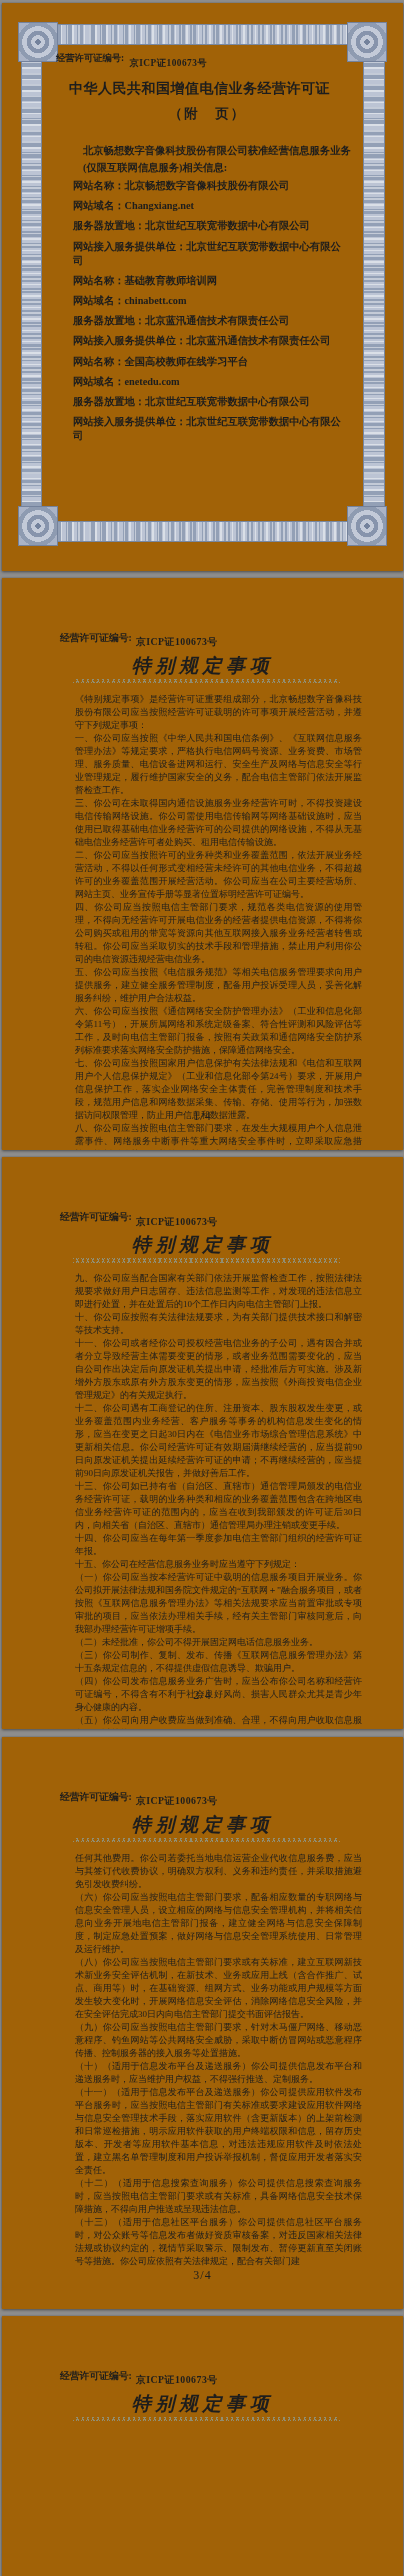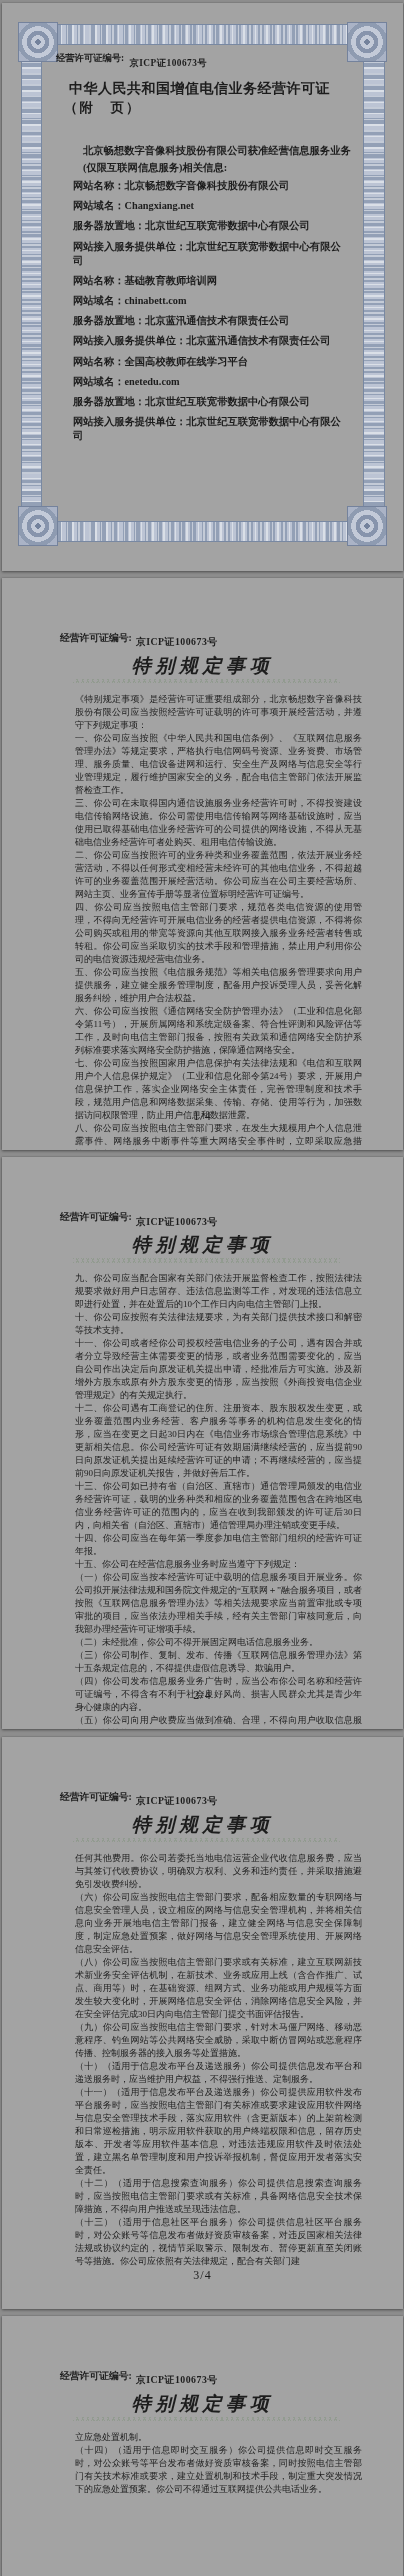--- a/index.html
+++ b/index.html
@@ -7,21 +7,21 @@
     width:405px;
     background:#8d8d8d;
     font-family:"Liberation Serif","DejaVu Serif",serif;
     color:#1d1d1d;
   }
   .stack{padding-top:3.1px;}
   .page{
     position:relative;
     width:401px;
     margin:0 auto 7.2px auto;
-    background:#a3a3a3;
+    background:#a16207;
     box-shadow:0 1px 2.6px rgba(0,0,0,.45), 0 -0.5px 1.5px rgba(0,0,0,.3);
     overflow:hidden;
   }
   .page-cover{height:568px;}
   .page-prov{height:572px;}
   .page-prov-last{height:558px;margin-bottom:0;}
 
   
   .frame{position:absolute;left:18.5px;right:18.5px;top:20.6px;bottom:29px;pointer-events:none;}
   .fband{position:absolute;}
@@ -53,21 +53,21 @@
   }
   .fc-tl{left:-2.1px;top:-2.1px;}
   .fc-tr{right:-2.1px;top:-2.1px;}
   .fc-bl{left:-2.1px;bottom:-4.1px;}
   .fc-br{right:-2.1px;bottom:-4.1px;}
 
   
   .cov-licno{position:absolute;left:54px;top:49px;font-size:9.3px;font-weight:bold;white-space:nowrap;}
   .cov-licno .val{font-weight:bold;font-size:9.3px;position:relative;top:4.6px;margin-left:5.2px;letter-spacing:0.5px;}
   .cov-title{position:absolute;left:46px;right:52px;top:77px;text-align:center;font-size:14px;font-weight:bold;letter-spacing:0.5px;white-space:nowrap;}
-  .cov-sub{position:absolute;left:62px;right:52px;top:96px;font-size:13.4px;font-weight:bold;letter-spacing:2.1px;}
+  .cov-sub{position:absolute;left:62px;right:52px;top:102px;text-align:center;font-size:13.4px;font-weight:bold;letter-spacing:2.1px;}
   .cov-intro{position:absolute;left:81px;top:140px;width:269px;font-size:10.3px;line-height:16.5px;font-weight:bold;}
   .cov-rows{position:absolute;left:71px;top:176px;width:269px;}
   .site-row{font-size:10.3px;line-height:14px;margin-bottom:6.2px;font-weight:bold;}
 
   
   .prov-licno{position:absolute;left:58px;top:54px;font-size:9.8px;font-weight:bold;white-space:nowrap;}
   .prov-licno .val{font-weight:bold;position:relative;top:4.1px;margin-left:4.1px;letter-spacing:0.5px;}
   .prov-title{position:absolute;left:0;right:0;top:75px;text-align:center;font-size:19px;font-weight:bold;letter-spacing:4.6px;font-style:italic;}
   .wavy{
     position:absolute;left:71px;top:101px;width:267px;height:4.1px;opacity:.8;
@@ -206,39 +206,34 @@
 
   <div class="page page-prov">
     <div class="prov-licno">
       <span>经营许可证编号:</span><span class="val">京ICP证100673号</span>
     </div>
     <div class="prov-title">特别规定事项</div>
     <div class="wavy"></div>
     <div class="prov-body">
 
     <p>任何其他费用。你公司若委托当地电信运营企业代收信息服务费，应当与其签订代收费协议，明确双方权利、义务和违约责任，并采取措施避免引发收费纠纷。</p>
-        <p>（六）你公司应当按照电信主管部门要求，配备相应数量的专职网络与信息安全管理人员，设立相应的网络与信息安全管理机构，并将相关信息向业务开展地电信主管部门报备，建立健全网络与信息安全保障制度，制定应急处置预案，做好网络与信息安全管理系统使用、开展网络信息安全评估。</p>
+        <p>（六）你公司应当按照电信主管部门要求，配备相应数量的专职网络与信息安全管理人员，设立相应的网络与信息安全管理机构，并将相关信息向业务开展地电信主管部门报备，建立健全网络与信息安全保障制度，制定应急处置预案，做好网络与信息安全管理系统使用、日常管理及运行维护。</p>
         <p>（八）你公司应当按照电信主管部门要求或有关标准，建立互联网新技术新业务安全评估机制，在新技术、业务或应用上线（含合作推广、试点、商用等）时，在基础资源、组网方式、业务功能或用户规模等方面发生较大变化时，开展网络信息安全评估，消除网络信息安全风险，并在安全评估完成30日内向电信主管部门提交书面评估报告。</p>
         <p>（九）你公司应当按照电信主管部门要求，针对木马僵尸网络、移动恶意程序、钓鱼网站等公共网络安全威胁，采取中断仿冒网站或恶意程序传播、控制服务器的接入服务等处置措施。</p>
         <p>（十）（适用于信息发布平台及递送服务）你公司提供信息发布平台和递送服务时，应当维护用户权益，不得强行推送、定制服务。</p>
         <p>（十一）（适用于信息发布平台及递送服务）你公司提供应用软件发布平台服务时，应当按照电信主管部门有关标准或要求建设应用软件网络与信息安全管理技术手段，落实应用软件（含更新版本）的上架前检测和日常巡检措施，明示应用软件获取的用户终端权限和信息，留存历史版本、开发者等应用软件基本信息，对违法违规应用软件及时依法处置，建立黑名单管理制度和用户投诉举报机制，督促应用开发者落实安全责任。</p>
         <p>（十二）（适用于信息搜索查询服务）你公司提供信息搜索查询服务时，应当按照电信主管部门要求或有关标准，具备网络信息安全技术保障措施，不得向用户推送或呈现违法信息。</p>
         <p>（十三）（适用于信息社区平台服务）你公司提供信息社区平台服务时，对公众账号等信息发布者做好资质审核备案，对违反国家相关法律法规或协议约定的，视情节采取警示、限制发布、暂停更新直至关闭账号等措施。你公司应依照有关法律规定，配合有关部门建</p>
       </div>
     <div class="pg-num">3/4</div>
   </div>
 
   <div class="page page-prov page-prov-last">
     <div class="prov-licno">
       <span>经营许可证编号:</span><span class="val">京ICP证100673号</span>
     </div>
     <div class="prov-title">特别规定事项</div>
     <div class="wavy"></div>
-    <div class="prov-body">
-
-    <p>立应急处置机制。</p>
-        <p>（十四）（适用于信息即时交互服务）你公司提供信息即时交互服务时，对公众账号等平台发布者做好资质审核备案，同时按照电信主管部门有关技术标准或要求，建立处置机制和技术手段，制定重大突发情况下的应急处置预案。你公司不得通过互联网提供公共电话业务。</p>
-      </div>
 
   </div>
 
 </div>
 
 
 </body></html>

